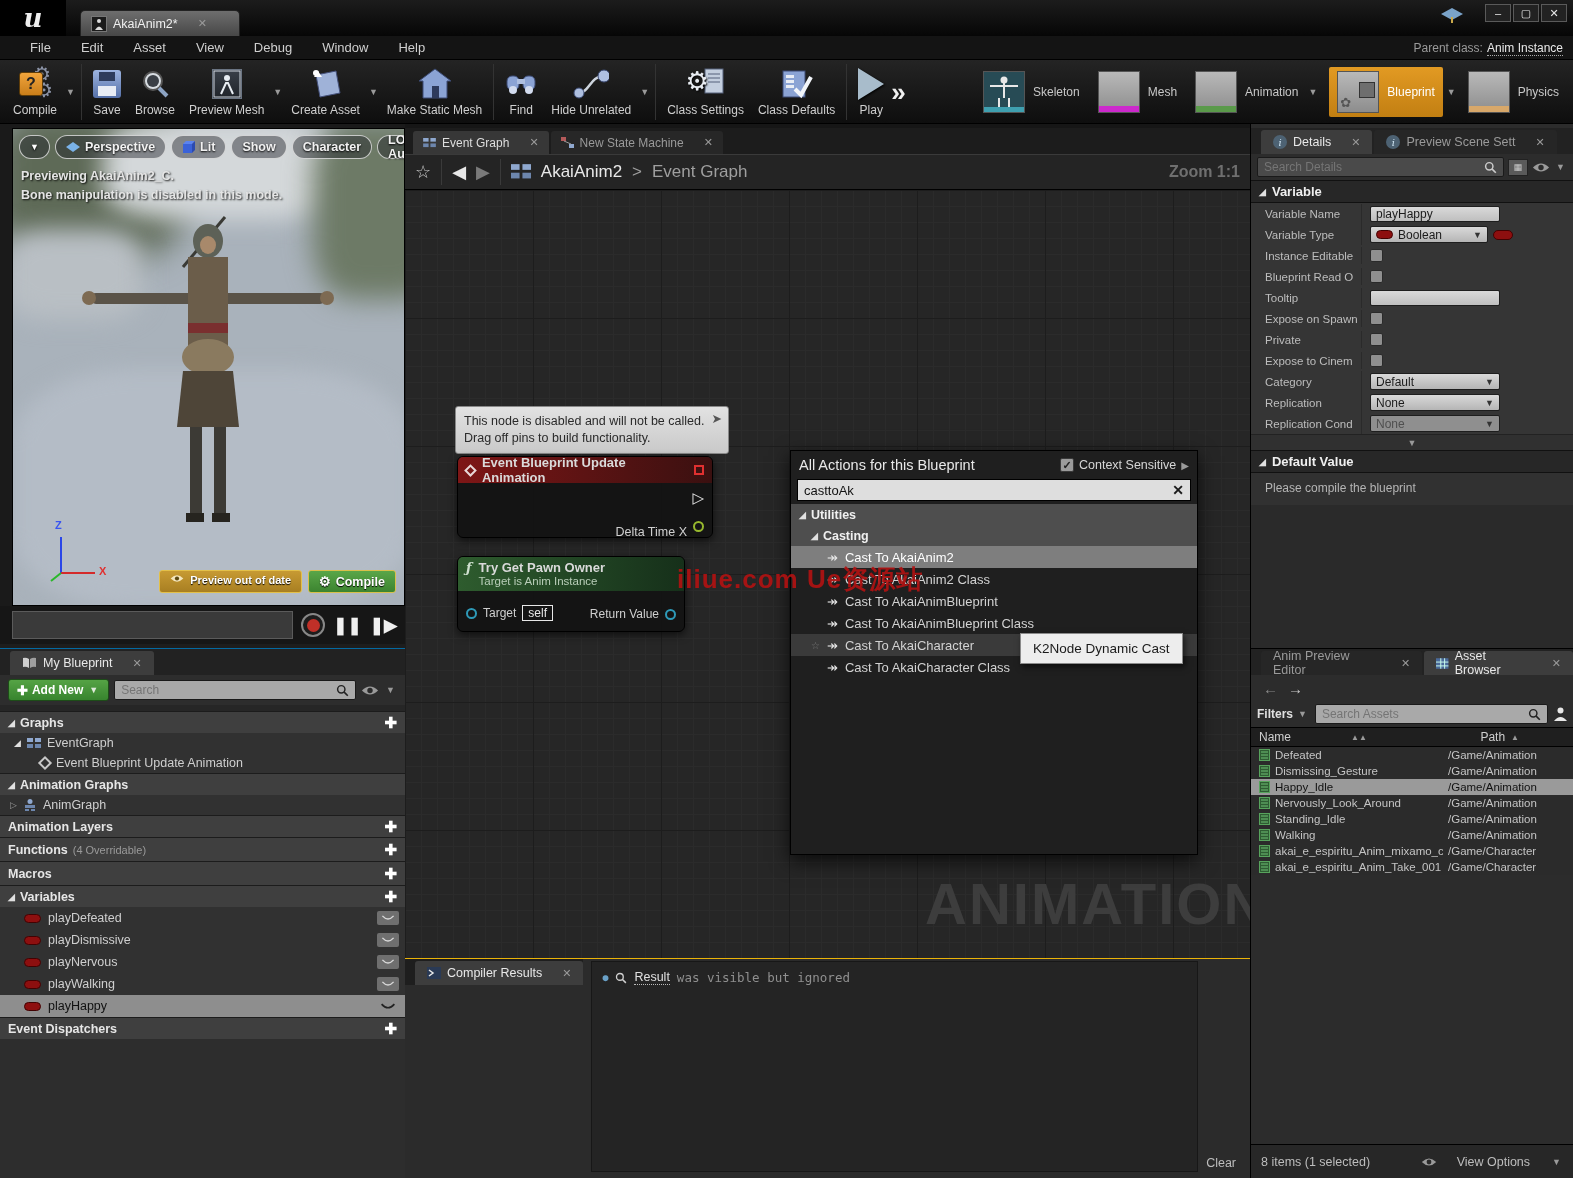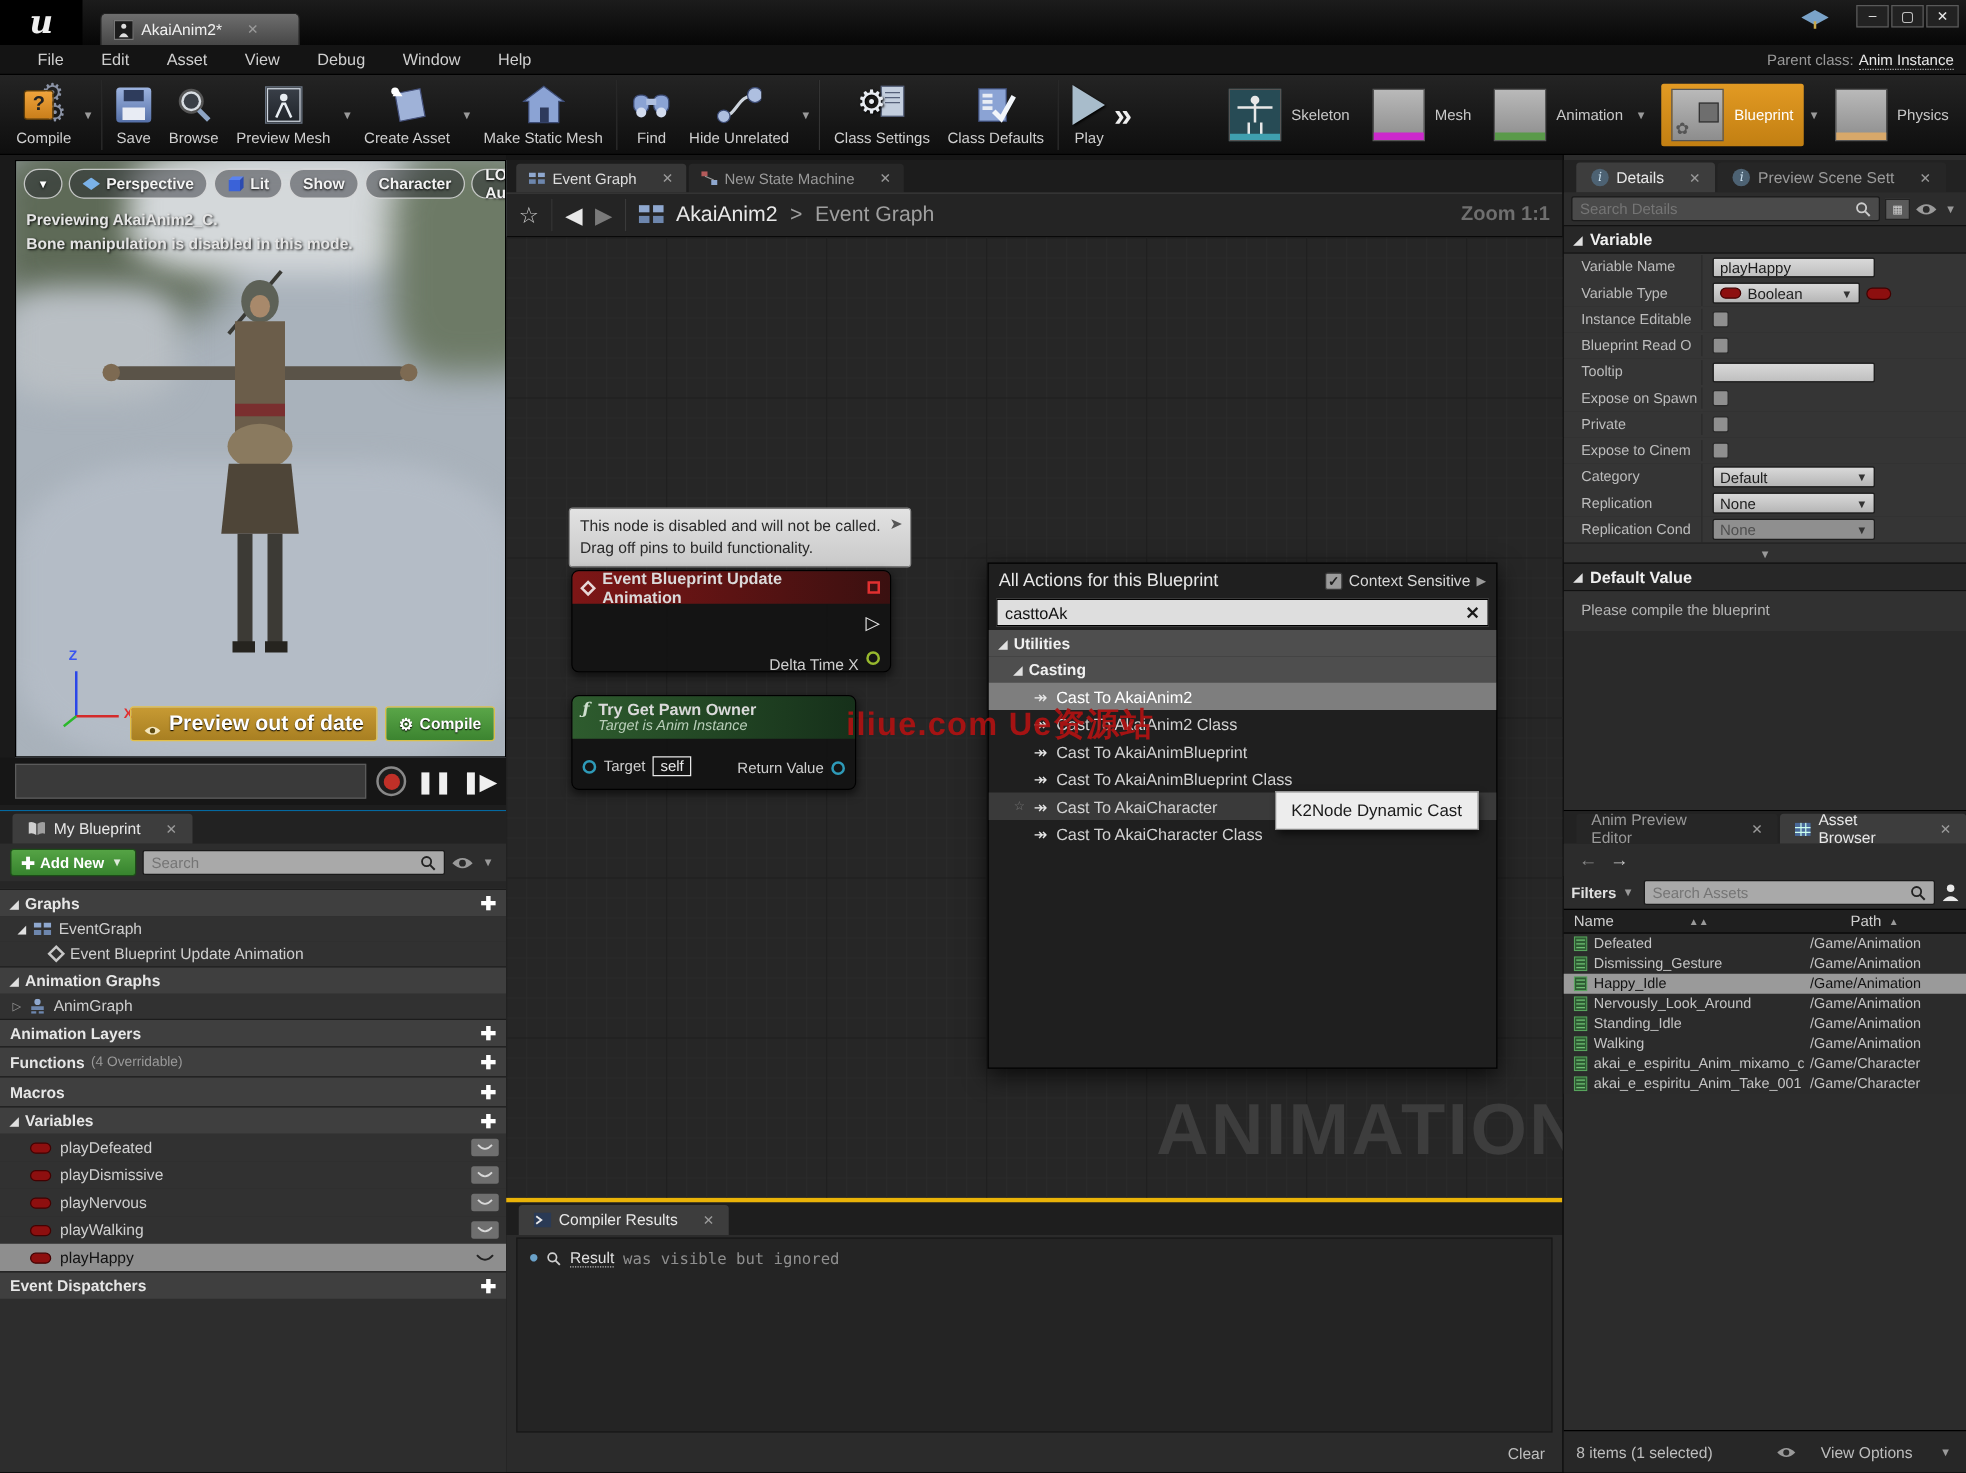--- a/index.html
+++ b/index.html
@@ -51,21 +51,21 @@
   .right-col { width:323px; display:flex; flex-direction:column; background:#2c2c2c; border-left:1px solid #000; }
 
   
   .viewport-wrap { height:482px; padding:4px 0 0 12px; background:#1a1a1a; }
   .viewport { position:relative; width:393px; height:478px; background:#a9b2bb; overflow:hidden; border:1px solid #000; }
   .blob { position:absolute; border-radius:30%; }
   .vp-btns { position:absolute; left:6px; top:6px; display:flex; gap:5px; z-index:5; }
   .vp-btn { height:24px; border:1px solid rgba(240,240,240,.75); border-radius:12px; background:rgba(30,34,40,.45); color:#f2f2f2; font-size:12.5px; font-weight:bold; display:flex; align-items:center; gap:5px; padding:0 10px; text-shadow:0 1px 2px #000; }
   .vp-overlay { position:absolute; left:8px; top:38px; z-index:5; color:#e4e4e4; font-size:12.5px; font-weight:bold; text-shadow:1px 1px 2px rgba(0,0,0,.9); line-height:1.5; }
   .vp-bottom { position:absolute; right:8px; bottom:12px; display:flex; gap:6px; z-index:5; }
-  .btn-amber { background:linear-gradient(#c79a33,#a87f22); border:1px solid #e3c049; border-radius:3px; color:#fff; font-weight:bold; font-size:17px; padding:3px 10px; display:flex; align-items:flex-end; gap:6px; text-shadow:0 1px 1px #000; }
+  .btn-amber { background:linear-gradient(#c79a33,#a87f22); border:1px solid #e3c049; border-radius:3px; color:#fff; font-weight:bold; font-size:11px; padding:3px 10px; display:flex; align-items:flex-start; gap:6px; text-shadow:0 1px 1px #000; }
   .btn-green { background:linear-gradient(#5aa648,#3c8430); border:1px solid #d9c04a; border-radius:3px; color:#fff; font-weight:bold; font-size:12.5px; padding:3px 10px; display:flex; align-items:center; gap:5px; text-shadow:0 1px 1px #000; }
   .timeline { height:38px; background:#161616; display:flex; align-items:center; gap:8px; padding:0 8px 0 12px; }
   .scrub { flex:1; height:28px; background:#3a3a3a; border:1px solid #5b5b5b; }
   .rec-btn { width:24px; height:24px; border-radius:50%; background:#1d1d1d; border:2px solid #888; display:flex; align-items:center; justify-content:center; }
   .rec-dot { width:13px; height:13px; border-radius:50%; background:#c03028; }
   .pp { color:#f0f0f0; font-size:17px; font-weight:bold; }
 
   
   .mybp { flex:1; margin-top:4px; background:#2d2d2d; border-top:1px solid #0369a1; display:flex; flex-direction:column; }
   .panel-tabrow { height:26px; background:#222; display:flex; align-items:flex-end; padding-left:10px; gap:2px; }
@@ -120,21 +120,21 @@
   .ctx-search input { flex:1; border:none; outline:none; background:transparent; color:#111; font-size:13px; font-family:"Liberation Sans",sans-serif; }
   .ctx-cat { height:21px; display:flex; align-items:center; gap:5px; padding-left:8px; background:#4e4e4e; color:#f0f0f0; font-weight:bold; font-size:12.5px; }
   .ctx-cat.lv2 { padding-left:20px; }
   .ctx-item { height:22px; display:flex; align-items:center; gap:7px; padding-left:36px; color:#d2d2d2; font-size:13px; }
   .ctx-item.selected { background:#7e7e7e; color:#fff; }
   .ctx-item.hover2 { background:#3a3a3a; }
   .cast-ico { color:#e8e8e8; font-size:13px; }
   .k2-tip { position:absolute; left:615px; top:443px; background:#ededed; border:1px solid #8a8a8a; box-shadow:2px 3px 6px rgba(0,0,0,.6); color:#1a1a1a; font-size:13.5px; padding:7px 12px; z-index:60; white-space:nowrap; }
 
   
-  .compiler { flex:1; background:#2b2b2b; border-top:4px solid #eab308; display:flex; flex-direction:column; }
+  .compiler { flex:1; background:#2b2b2b; border-top:1px solid #eab308; display:flex; flex-direction:row; }
   .comp-body { margin:2px 8px 6px 8px; flex:1; background:#242424; border:1px solid #171717; padding:8px 10px; }
   .comp-row { display:flex; align-items:center; gap:7px; font-family:"DejaVu Sans Mono",monospace; font-size:12.5px; color:#8f8f8f; }
   .comp-row .res { color:#e0e0e0; border-bottom:1px dotted #bbb; font-family:"Liberation Sans",sans-serif; }
   .comp-clear { align-self:flex-end; color:#bdbdbd; font-size:12.5px; padding:4px 14px 8px 0; }
 
   
   .drow { min-height:21px; display:flex; align-items:center; padding-left:14px; background:#353535; }
   .dlabel { width:96px; color:#bdbdbd; font-size:11.5px; white-space:nowrap; overflow:hidden; flex-shrink:0; }
   .dval { flex:1; border-left:1px solid #2a2a2a; padding:2px 8px 2px 8px; display:flex; align-items:center; gap:5px; }
   .field { background:linear-gradient(#d9d9d9,#bfbfbf); border:1px solid #1e1e1e; border-radius:2px; height:16px; display:flex; align-items:center; padding:0 5px; color:#1c1c1c; font-size:12px; }
@@ -658,21 +658,21 @@
             <span style="color:#cfcfcf;font-size:12.5px;margin-top:12px;">Delta Time X</span>
             <span class="pin-dot" style="border-color:#97b82e;"></span>
           </div>
         </div>
 
         <div class="node" style="left:52px;top:366px;width:228px;height:76px;">
           <div class="node-hd green" style="height:34px;flex-wrap:wrap;align-items:flex-start;padding-top:3px;">
             <span style="font-family:'DejaVu Serif',serif;font-style:italic;color:#cfe0cf;">ƒ</span>
             <div>
               <div>Try Get Pawn Owner</div>
-              <div style="font-weight:normal;font-style:italic;font-size:11.5px;color:#b9ceb9;">Target is Anim Instance</div>
+              <div style="font-weight:normal;font-size:11.5px;color:#b9ceb9;">Target is Anim Instance</div>
             </div>
           </div>
           <div style="position:absolute;left:8px;bottom:10px;display:flex;align-items:center;gap:6px;">
             <span class="pin-dot" style="border-color:#2e9ab8;"></span>
             <span style="color:#cfcfcf;">Target</span>
             <span style="border:1px solid #e8e8e8;padding:0 5px;color:#e8e8e8;font-size:12px;">self</span>
           </div>
           <div style="position:absolute;right:8px;bottom:10px;display:flex;align-items:center;gap:6px;">
             <span style="color:#cfcfcf;">Return Value</span>
             <span class="pin-dot" style="border-color:#2e9ab8;"></span>

